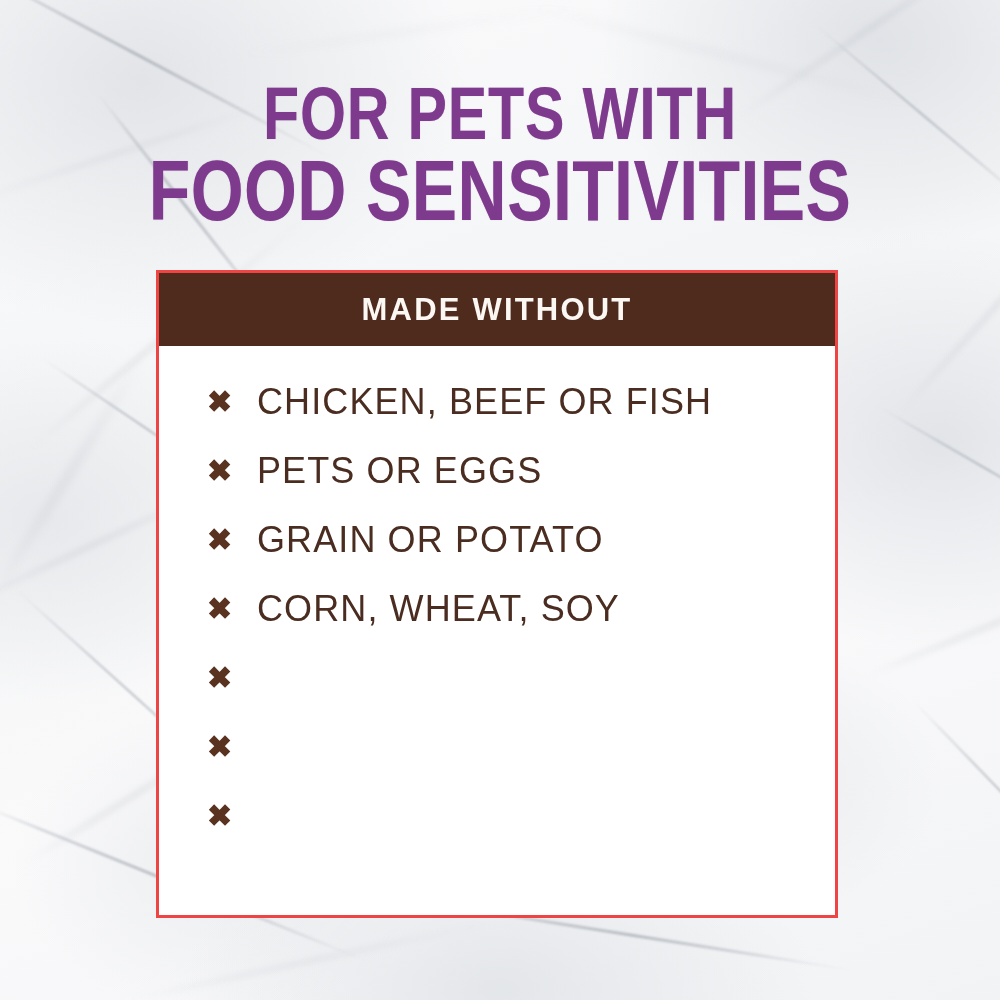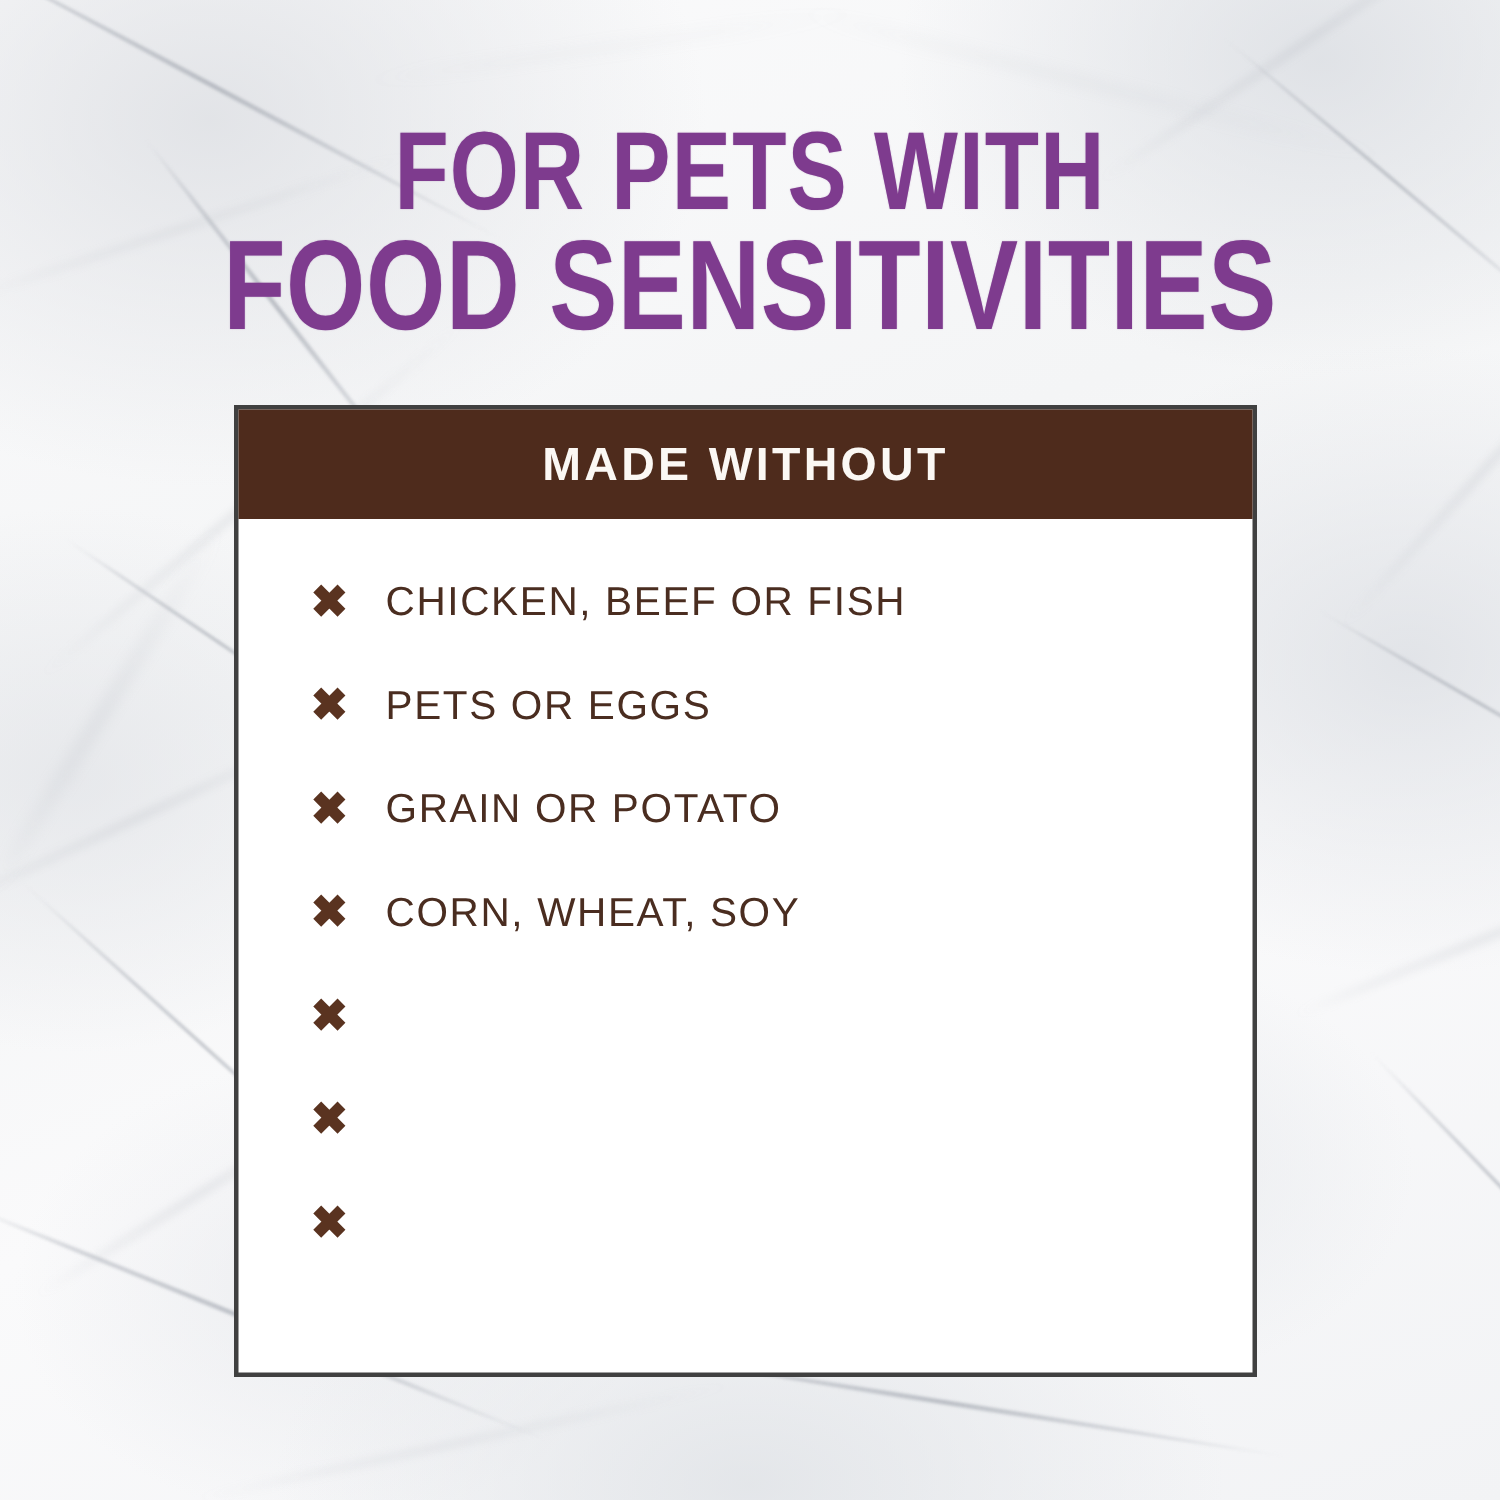--- a/index.html
+++ b/index.html
@@ -97,21 +97,21 @@
 
   
   .card {
     position: absolute;
     left: 156px;
     top: 270px;
     width: 682px;
     height: 648px;
     box-sizing: border-box;
     background: #ffffff;
-    border: 3px solid #404040;
+    border: 3px solid #ef4444;
   }
 
   .card-header {
     height: 73px;
     background: #4E2B1C;
     display: flex;
     align-items: center;
     justify-content: center;
   }
   .card-header-title {
@@ -146,21 +146,21 @@
     line-height: 42px;
     font-weight: 700;
     color: #5A3320;
     text-align: left;
     padding-top: 1px;
   }
 
   .item-text {
     font-family: "Liberation Sans", sans-serif;
     font-weight: 300;
-    font-size: 27px;
+    font-size: 36px;
     line-height: 43px;
     letter-spacing: 1.1px;
     color: #4A2D20;
     white-space: pre-line;
   }
 
   .list-item.two-line { margin-bottom: 0; }
 </style>
 </head>
 <body>

